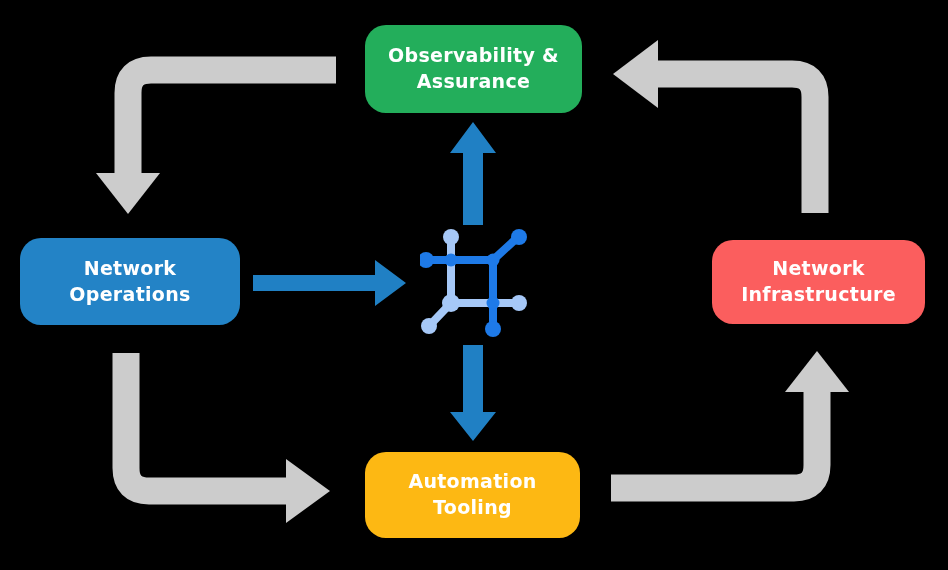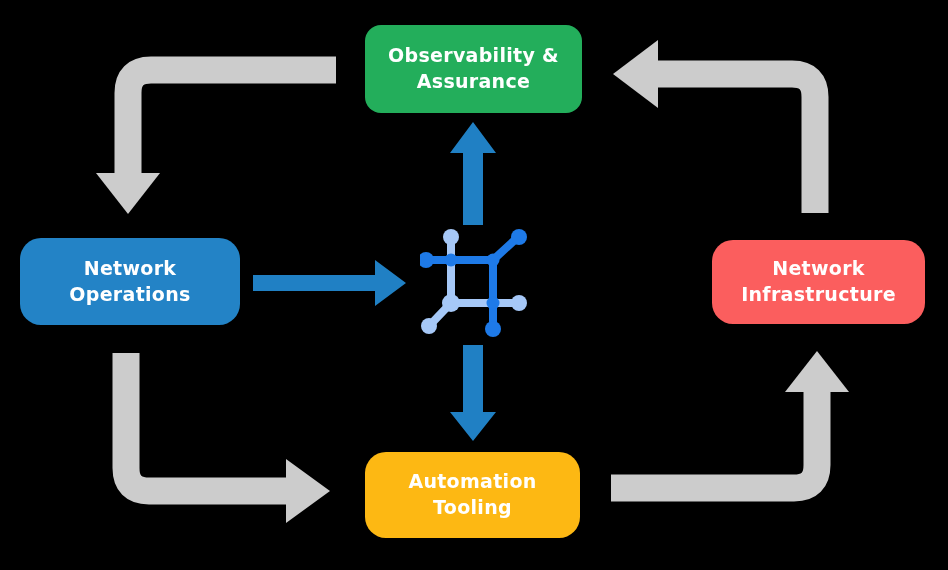--- a/index.html
+++ b/index.html
@@ -18,21 +18,21 @@
     text-align:center;
   }
   .node-label{
     white-space:pre-line;
     color:#fff;
     font-size:19px;
     line-height:1.35;
     font-weight:600;
     letter-spacing:.3px;
   }
-  .node-observability{left:365px;top:25px;width:217px;height:88px;border-radius:16px;}
+  .node-observability{left:365px;top:25px;width:217px;height:88px;}
   .node-operations{left:20px;top:238px;width:220px;height:87px;}
   .node-infrastructure{left:712px;top:240px;width:213px;height:84px;}
   .node-automation{left:365px;top:452px;width:215px;height:86px;}
   .hub-icon{position:absolute;left:420px;top:226px;z-index:2;}
 </style>
 </head>
 <body>
 
 <div class="canvas" style="background-color: rgb(0, 0, 0);">
 

